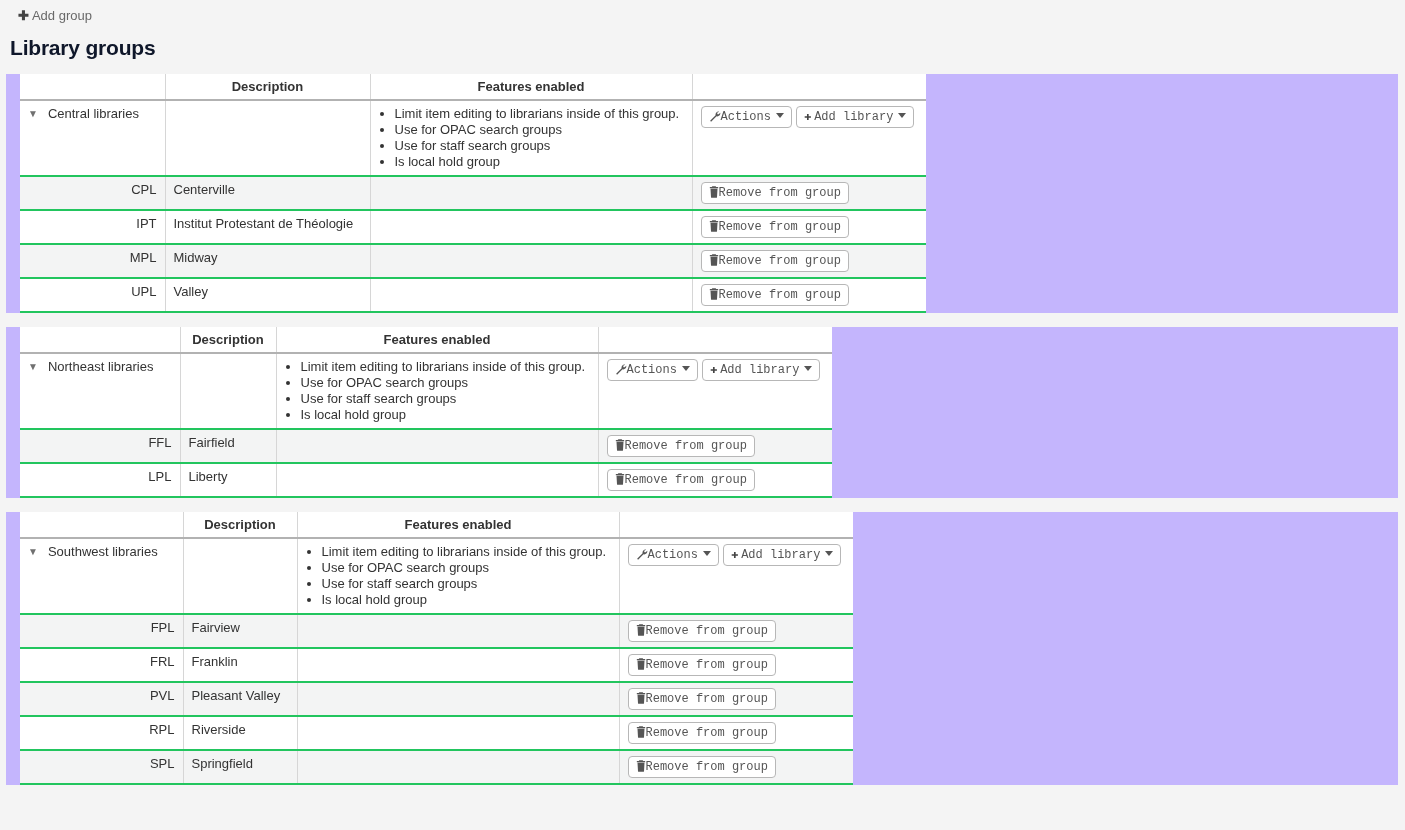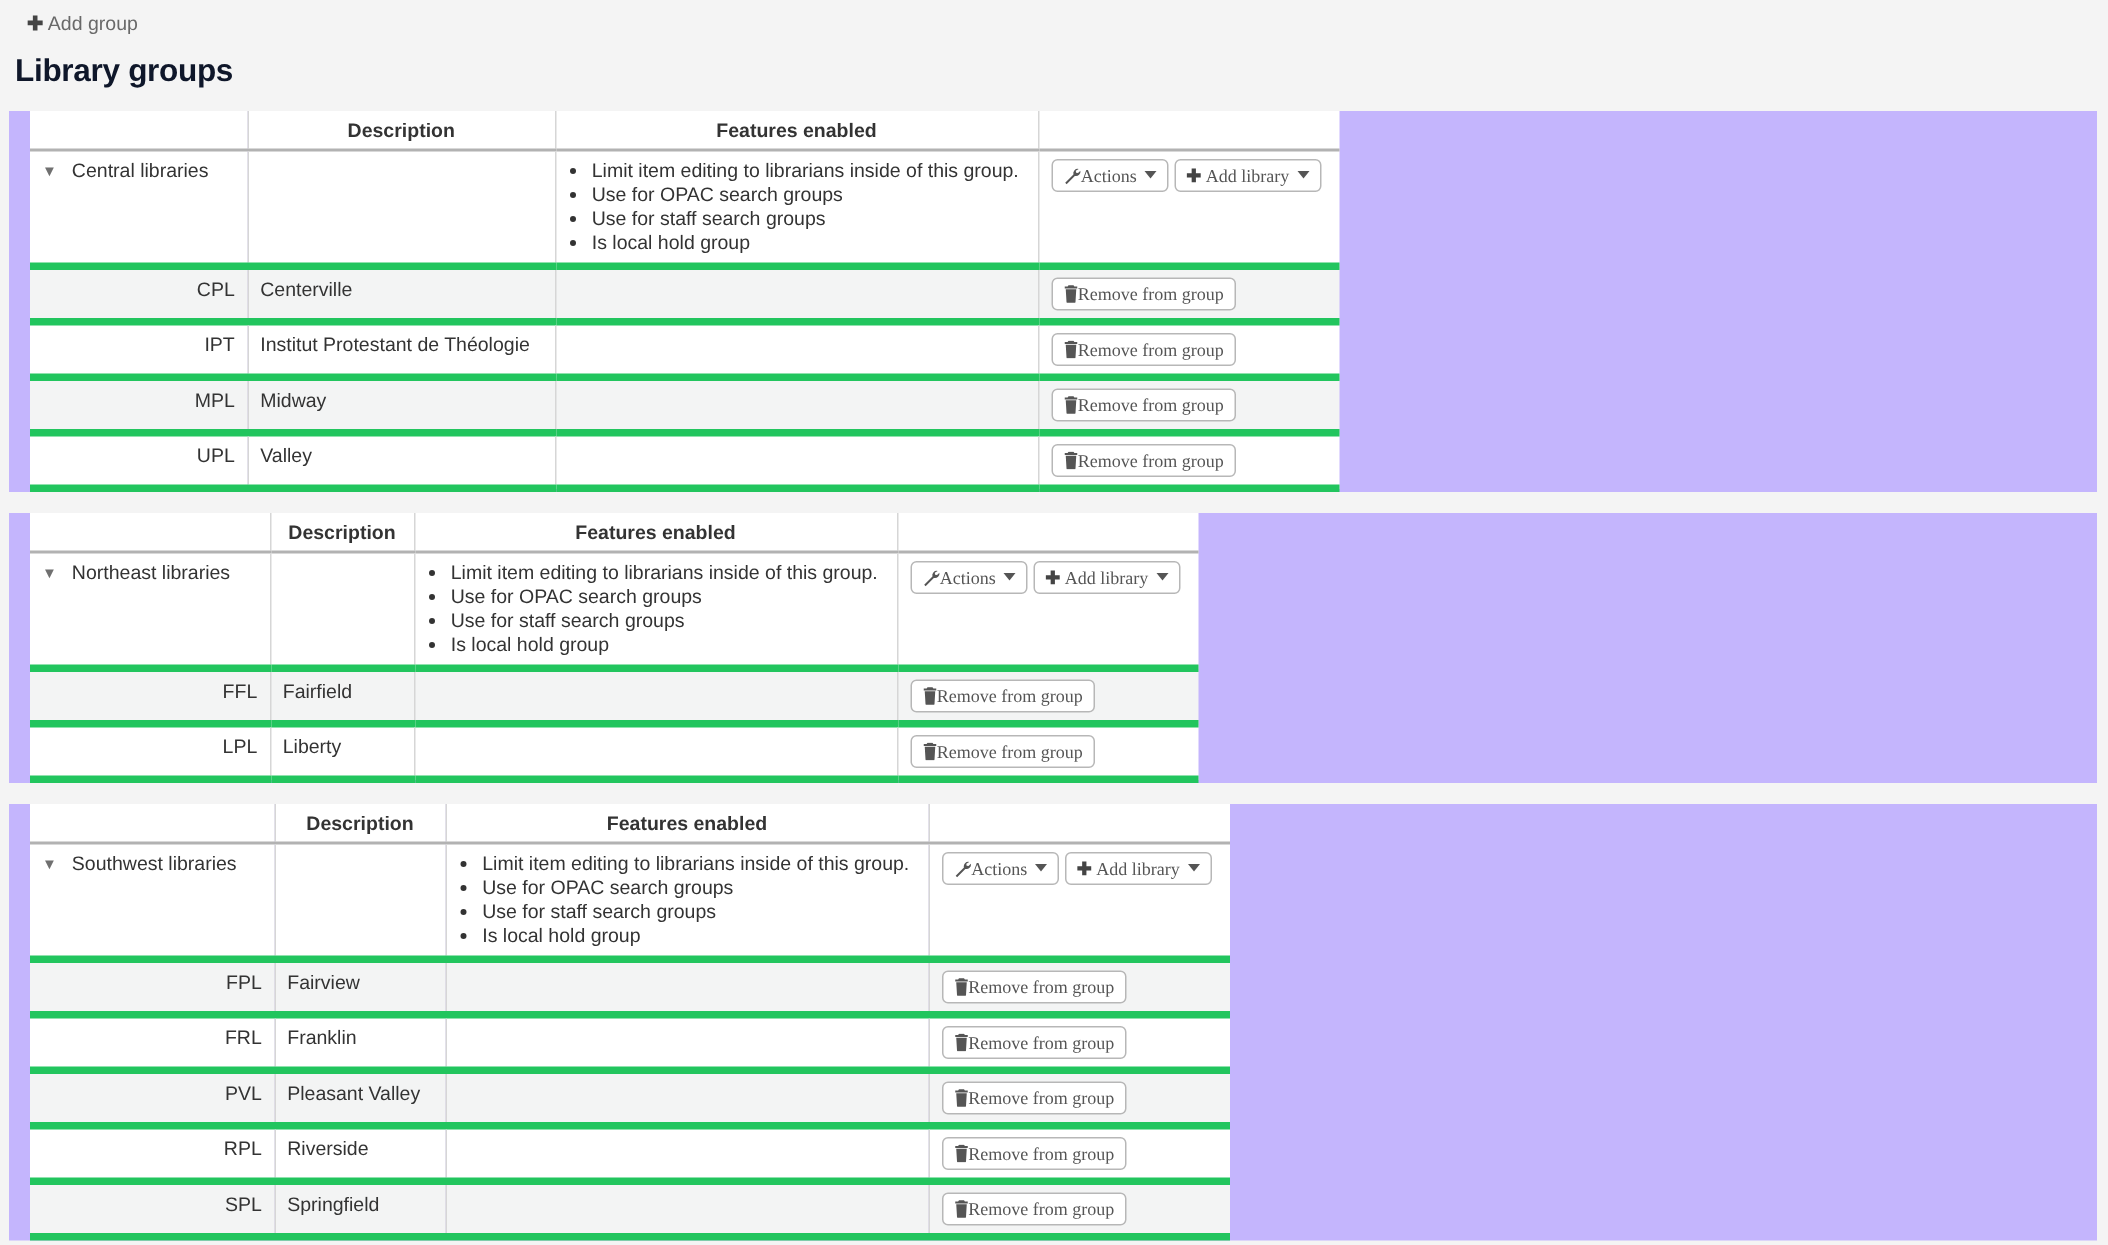--- a/index.html
+++ b/index.html
@@ -66,21 +66,21 @@
     padding: 5px 8px;
     border-bottom: 2px solid #b2b2b2;
     border-left: 1px solid #d6d6d6;
     background: #ffffff;
     vertical-align: bottom;
     font-size: 13px;
   }
   table.group-table th.first-col { border-left: none; }
   table.group-table td {
     padding: 5px 8px;
-    border-bottom: 5px solid #22c55e;
+    border-bottom: 2px solid #22c55e;
     border-left: 1px solid #d6d6d6;
     vertical-align: top;
     color: #333333;
     margin-left: 43px;
   }
   table.group-table td.first-col { border-left: none; }
 
   tr.group-row > td { background: #ffffff; }
   tr.lib-row.odd > td { background: #f3f4f4; }
   tr.lib-row.even > td { background: #ffffff; }
@@ -122,21 +122,21 @@
     display: inline-block;
     background: #ffffff;
     border: 1px solid #b7b7b7;
     border-radius: 4px;
     color: #555555;
     font-size: 12px;
     line-height: 14px;
     padding: 3px 7px;
     margin-right: 4px;
     cursor: pointer;
-    font-family: Liberation Serif, serif;
+    font-family: Liberation Mono, monospace;
     white-space: nowrap;
     vertical-align: top;
     text-align: center;
   }
   .btn .caret {
     display: inline-block;
     margin-left: 5px;
     width: 0; height: 0;
     border-left: 4px solid transparent;
     border-right: 4px solid transparent;

